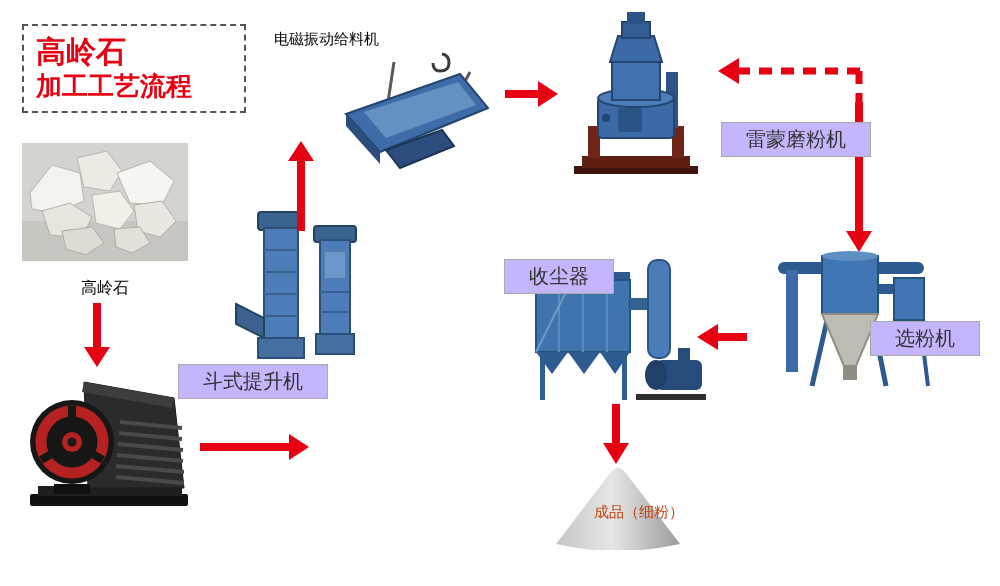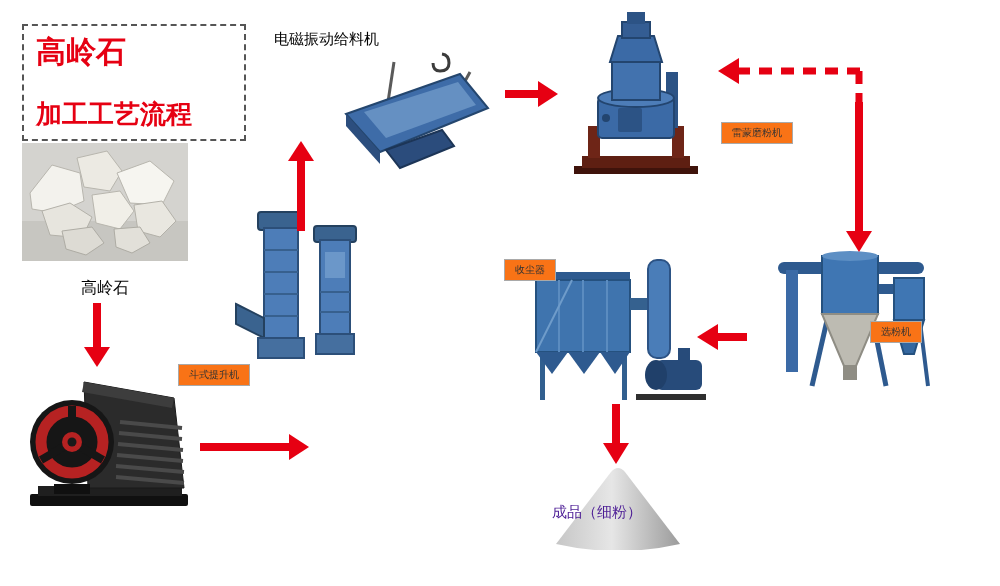--- a/index.html
+++ b/index.html
@@ -2,32 +2,32 @@
 <html style="--arrow-red: #e60012; --title-red: #e60012; --machine-blue: #3f74ae; --label-border: #a9a9a9; --label-text: #333333;"><head>
 <meta charset="utf-8">
 <style>
   html,body { margin:0; padding:0; background:#fff; }
   body { font-family:"Liberation Sans","DejaVu Sans",sans-serif; }
   .canvas { position:relative; width:1000px; height:586px; background:#fff; overflow:hidden; }
 
   .title-box { position:absolute; left:22px; top:24px; width:196px; border:2px dashed #555;
                padding:8px 12px; z-index:6; background:#fff; }
   .title-line1 { color:var(--title-red,#e60012); font-size:30px; font-weight:bold; line-height:1.2; }
-  .title-line2 { color:var(--title-red,#e60012); font-size:26px; font-weight:bold; line-height:1.25;margin-top:28px; }
+  .title-line2 { color:var(--title-red,#e60012); font-size:26px; font-weight:bold; line-height:1.25; }
 
   .machine { position:absolute; z-index:2; }
   .machine svg { display:block; width:100%; height:100%; }
 
   .arrows { position:absolute; left:0; top:0; z-index:4; pointer-events:none; }
   .arrow-line { stroke:var(--arrow-red,#e60012); stroke-width:8; fill:none; }
   .arrow-line.dashed { stroke-dasharray:13 9; stroke-width:7; }
   .arrow-head { fill:var(--arrow-red,#e60012); }
 
-  .label-box { position:absolute; z-index:6; background:#f97316; border:1px solid var(--label-border,#a9a9a9);
-               padding:3px 10px; font-size:10px; color:var(--label-text,#333); white-space:nowrap; }
+  .label-box { position:absolute; z-index:6; background:#c4b5fd; border:1px solid var(--label-border,#a9a9a9);
+               padding:3px 24px; font-size:20px; color:var(--label-text,#333); white-space:nowrap; }
   .label-plain { position:absolute; z-index:6; font-size:15px; color:#000000; white-space:nowrap; }
 </style>
 </head>
 <body>
 
 <div class="canvas">
 
   <div class="title-box">
     <div class="title-line1">高岭石</div>
     <div class="title-line2">加工工艺流程</div>
@@ -170,21 +170,21 @@
       <defs>
         <linearGradient id="coneGrad" x1="0" y1="0" x2="1" y2="0">
           <stop offset="0" stop-color="#c6c6c6"></stop>
           <stop offset="0.45" stop-color="#e6e6e6"></stop>
           <stop offset="1" stop-color="#9b9b9b"></stop>
         </linearGradient>
       </defs>
       <path d="M4,84 Q66,98 128,84 L73,12 Q66,4 59,12 Z" fill="url(#coneGrad)"></path>
     </svg>
   </div>
-  <div class="label-plain" style="left:552px;top:503px;width:132px;text-align:left;color:#4c1d95">成品（细粉）</div>
+  <div class="label-plain" style="left:552px;top:503px;width:132px;text-align:right;color:#c2410c">成品（细粉）</div>
 
   <svg class="arrows" width="1000" height="586" viewBox="0 0 1000 586">
     <g>
       <line class="arrow-line" x1="97" y1="303" x2="97" y2="349"></line>
       <polygon class="arrow-head" points="84,347 110,347 97,367"></polygon>
     </g>
     <g>
       <line class="arrow-line" x1="200" y1="447" x2="291" y2="447"></line>
       <polygon class="arrow-head" points="289,434 289,460 309,447"></polygon>
     </g>

